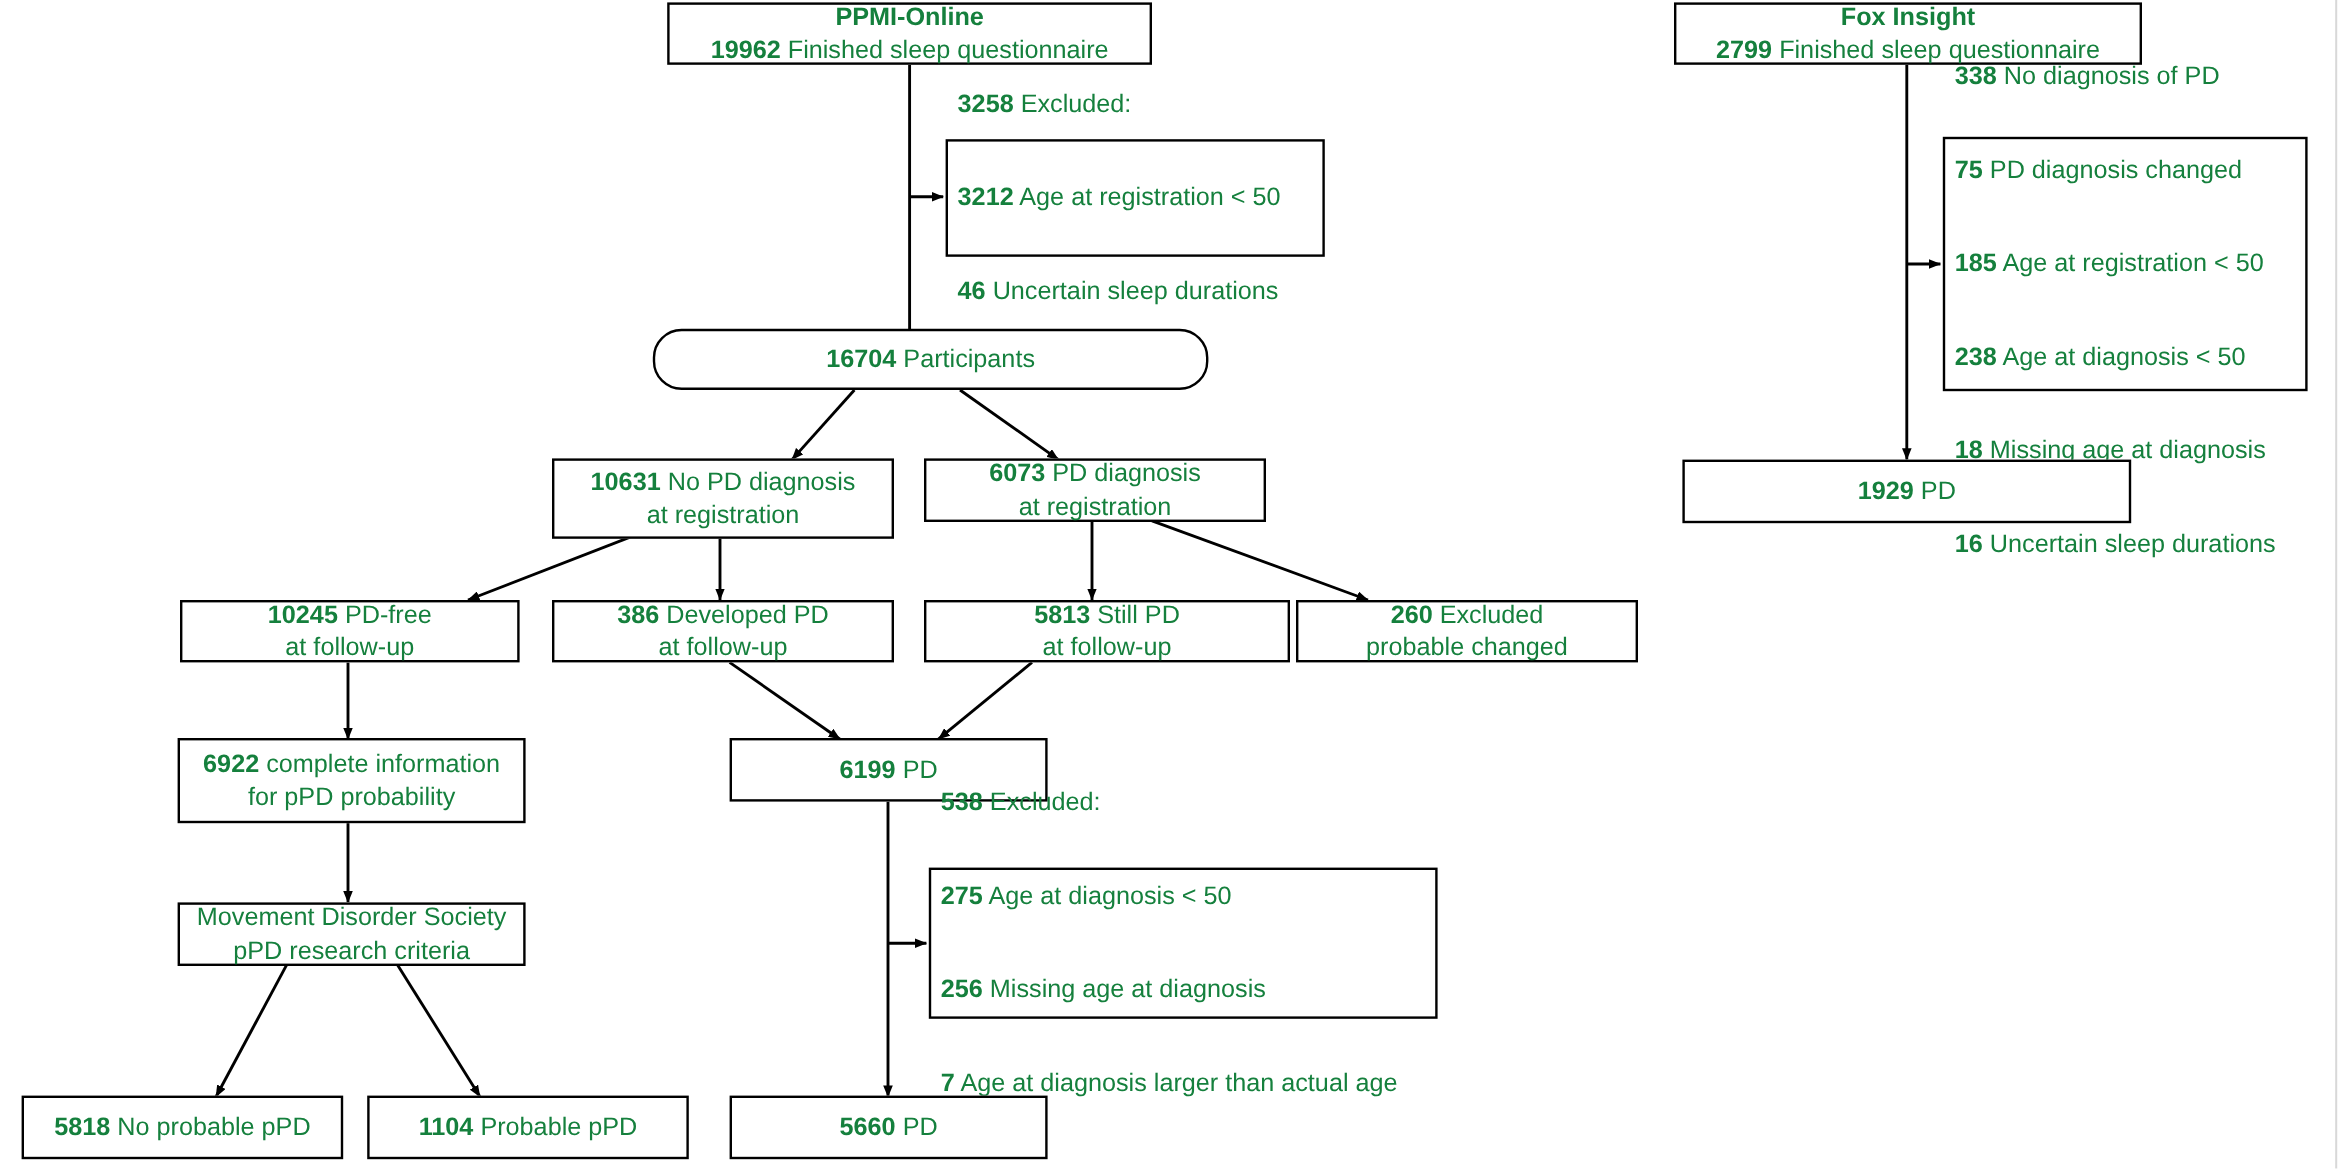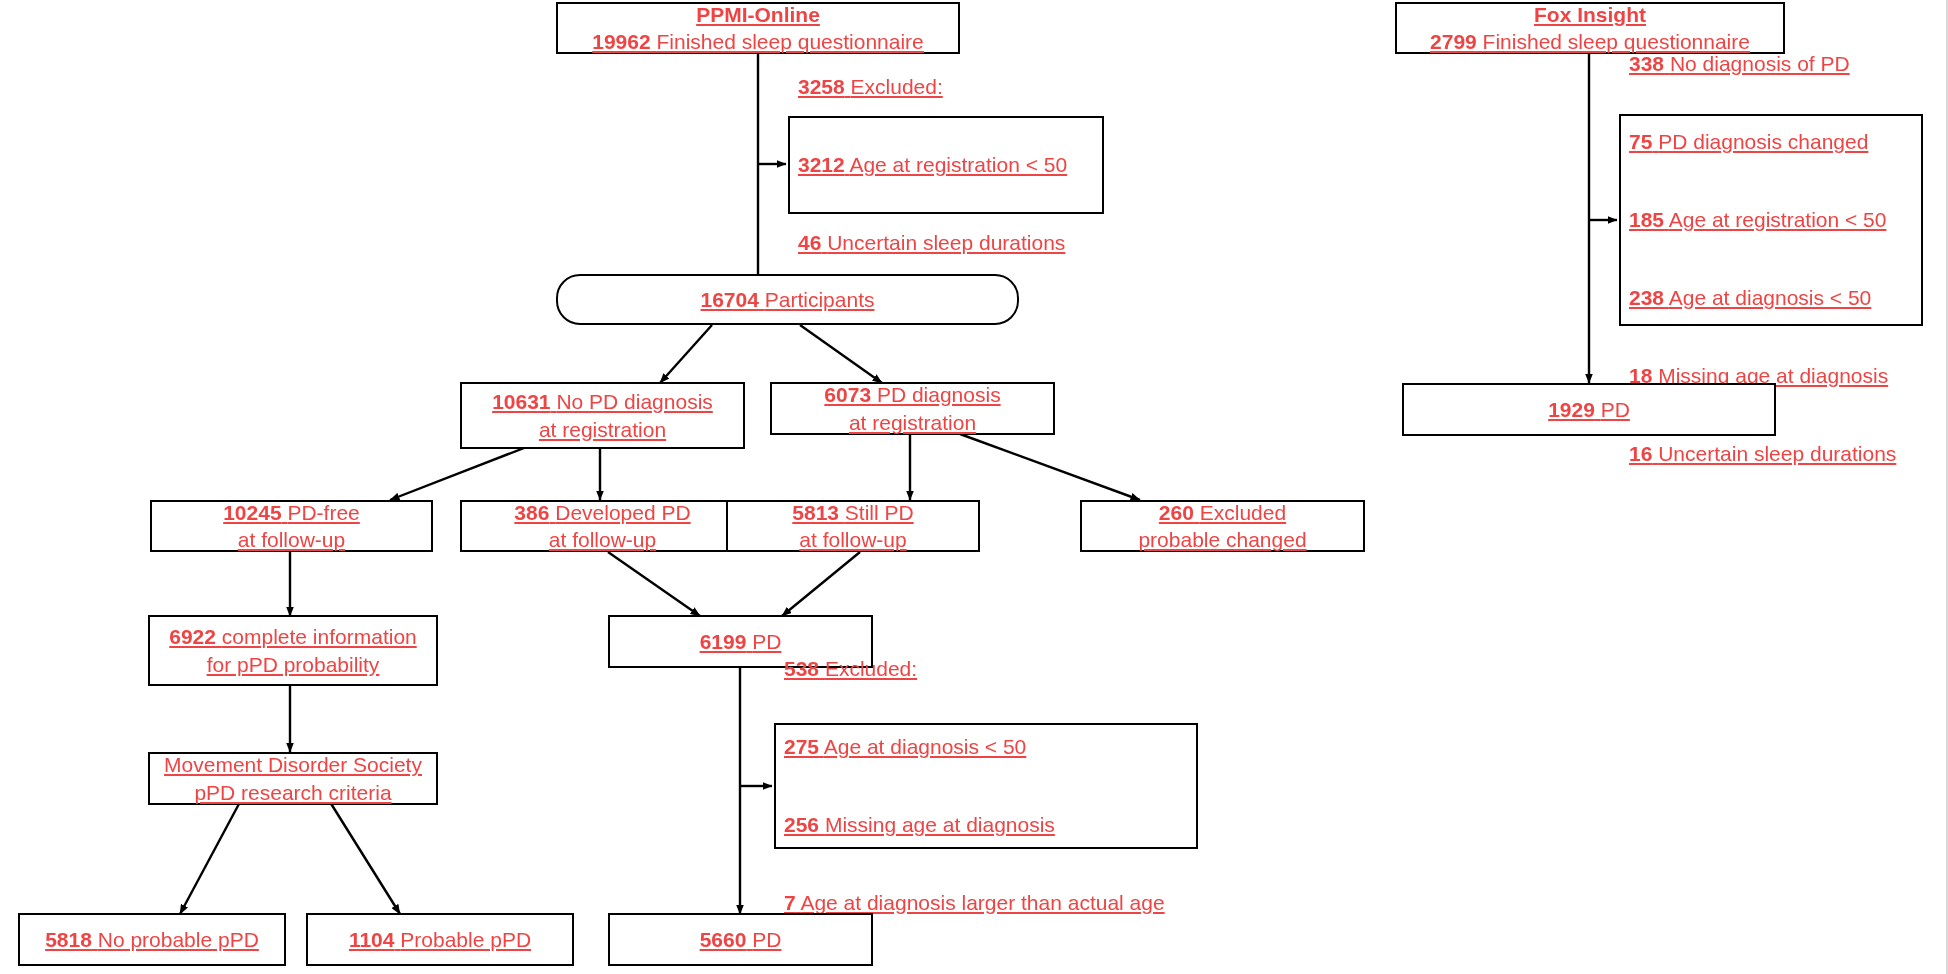--- a/index.html
+++ b/index.html
@@ -44,22 +44,21 @@
   .box.left {
     align-items: flex-start;
     text-align: left;
     padding-left: 8px;
     gap: 48px;
   }
   .line {
     font-size: 21px;
     line-height: 1.30;
     white-space: nowrap;
-    color: #ef4444;
-    text-decoration: underline;
+    color: #15803d;
   }
   .line.title {
     font-weight: bold;
   }
   .num {
     font-weight: bold;
     margin-top: 28px;
   }
   .listbox .line {
     line-height: 1.42;
@@ -136,21 +135,21 @@
     <div class="line">
       <span class="num">3212</span>
       <span>Age at registration &lt; 50</span>
     </div>
     <div class="line">
       <span class="num">46</span>
       <span>Uncertain sleep durations</span>
     </div>
   </div>
 
-  <div class="box center" style="left:556px; top:274px; width:463px; height:51px;border-radius:24px;">
+  <div class="box center" style="left:544px; top:274px; width:463px; height:51px;border-radius:24px;">
     <div class="line">
       <span class="num">16704</span>
       <span>Participants</span>
     </div>
   </div>
 
   <div class="box center" style="left:460px; top:382px; width:285px; height:67px;">
     <div class="line">
       <span class="num">10631</span>
       <span>No PD diagnosis</span>
@@ -175,21 +174,21 @@
   </div>
 
   <div class="box center" style="left:460px; top:500px; width:285px; height:52px;">
     <div class="line">
       <span class="num">386</span>
       <span>Developed PD</span>
     </div>
     <div class="line">at follow-up</div>
   </div>
 
-  <div class="box center" style="left:726px; top:500px; width:254px; height:52px;">
+  <div class="box center" style="left:770px; top:500px; width:305px; height:52px;">
     <div class="line">
       <span class="num">5813</span>
       <span>Still PD</span>
     </div>
     <div class="line">at follow-up</div>
   </div>
 
   <div class="box center" style="left:1080px; top:500px; width:285px; height:52px;">
     <div class="line">
       <span class="num">260</span>

